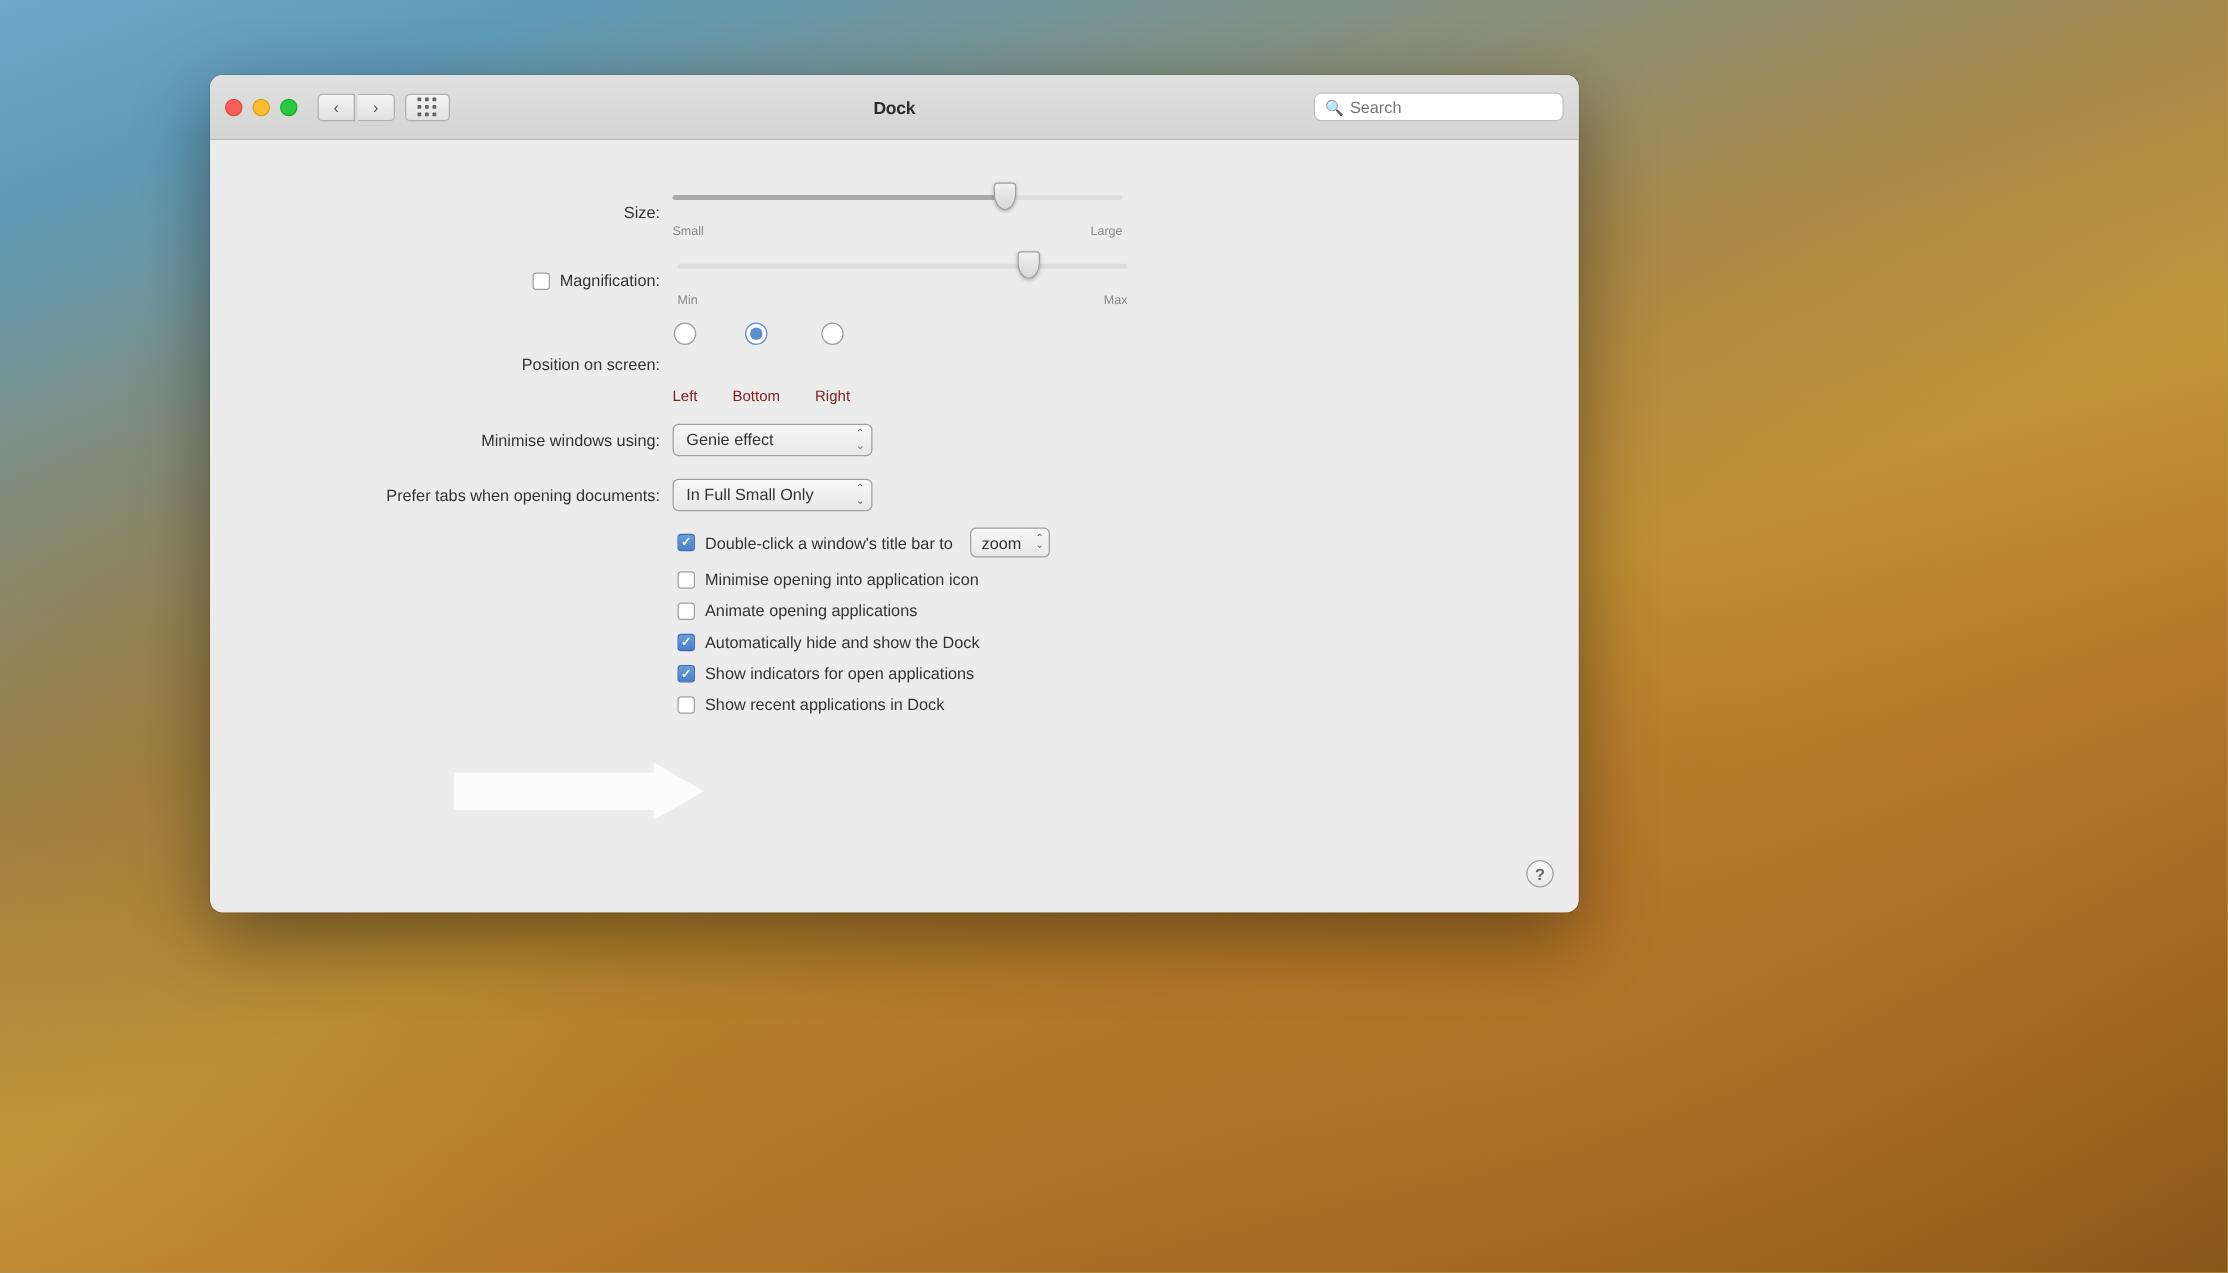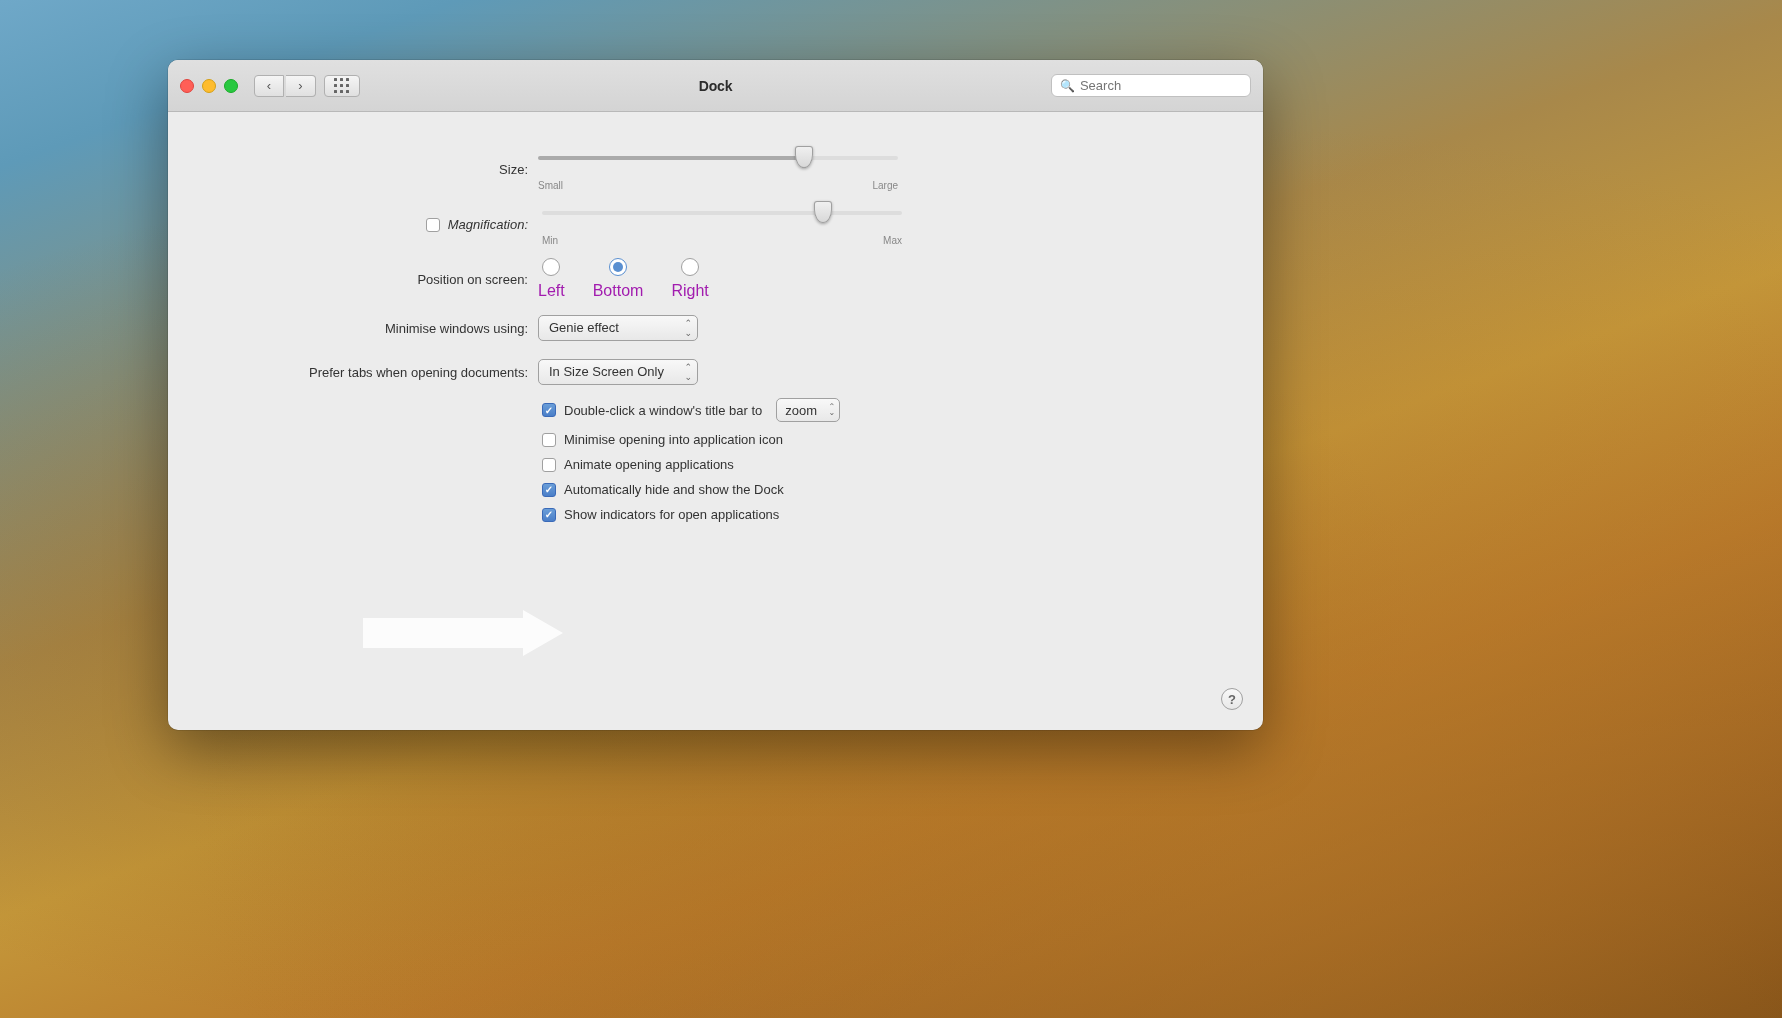--- a/index.html
+++ b/index.html
@@ -279,22 +279,23 @@
 
     .radio-circle.selected::after {
       content: '';
       width: 10px;
       height: 10px;
       border-radius: 50%;
       background: #5a8fd0;
     }
 
     .radio-label {
-      font-size: 16px;
-      color: #a21caf;
+      font-size: 12px;
+      color: #7f1d1d;
+      margin-top: 28px;
     }
 
     .dropdown {
       background: linear-gradient(to bottom, #f8f8f8, #e8e8e8);
       border: 1px solid #a0a0a0;
       border-radius: 5px;
       padding: 4px 22px 4px 10px;
       font-size: 13px;
       color: #333;
       position: relative;
@@ -473,21 +474,21 @@
             </div>
           </div>
           <div class="slider-labels">
             <span>Small</span>
             <span>Large</span>
           </div>
         </div>
       </div>
 
       <div class="row">
-        <div style="display:flex; align-items:center; justify-content:flex-end; min-width:320px; margin-right:14px; gap:8px; flex-shrink:0;font-style:italic;">
+        <div style="display:flex; align-items:center; justify-content:flex-end; min-width:320px; margin-right:14px; gap:8px; flex-shrink:0;">
           <div class="checkbox"></div>
           <span class="label" style="min-width:auto; margin-right:0;">Magnification:</span>
         </div>
         <div class="slider-container">
           <div class="slider-track-wrap">
             <div class="slider-track magnification-track">
               <div class="slider-thumb" style="left: calc(78% - 9px);">
                 <div class="slider-thumb-shape"></div>
               </div>
             </div>
@@ -521,21 +522,21 @@
         <span class="label">Minimise windows using:</span>
         <div class="dropdown">
           <span>Genie effect</span>
           <div class="dropdown-arrow"></div>
         </div>
       </div>
 
       <div class="row">
         <span class="label">Prefer tabs when opening documents:</span>
         <div class="dropdown">
-          <span>In Size Screen Only</span>
+          <span>In Full Small Only</span>
           <div class="dropdown-arrow"></div>
         </div>
       </div>
 
       <div class="checkboxes-section">
 
         <div class="checkbox-row double-click-row">
           <div class="checkbox checked"></div>
           <span class="checkbox-row-label">Double-click a window's title bar to</span>
           <div class="inline-dropdown" style="margin-left:6px;">
@@ -560,20 +561,24 @@
         <div class="checkbox-row">
           <div class="checkbox checked"></div>
           <span class="checkbox-row-label">Automatically hide and show the Dock</span>
         </div>
 
         <div class="checkbox-row">
           <div class="checkbox checked"></div>
           <span class="checkbox-row-label">Show indicators for open applications</span>
         </div>
 
+        <div class="checkbox-row">
+          <div class="checkbox"></div>
+          <span class="checkbox-row-label">Show recent applications in Dock</span>
+        </div>
 
       </div>
     </div>
 
     <div class="arrow-annotation">
       <svg class="arrow-svg" viewBox="0 0 200 50" xmlns="http://www.w3.org/2000/svg">
         <polygon points="0,10 160,10 160,2 200,25 160,48 160,40 0,40" fill="white" opacity="0.85"></polygon>
       </svg>
     </div>
 

